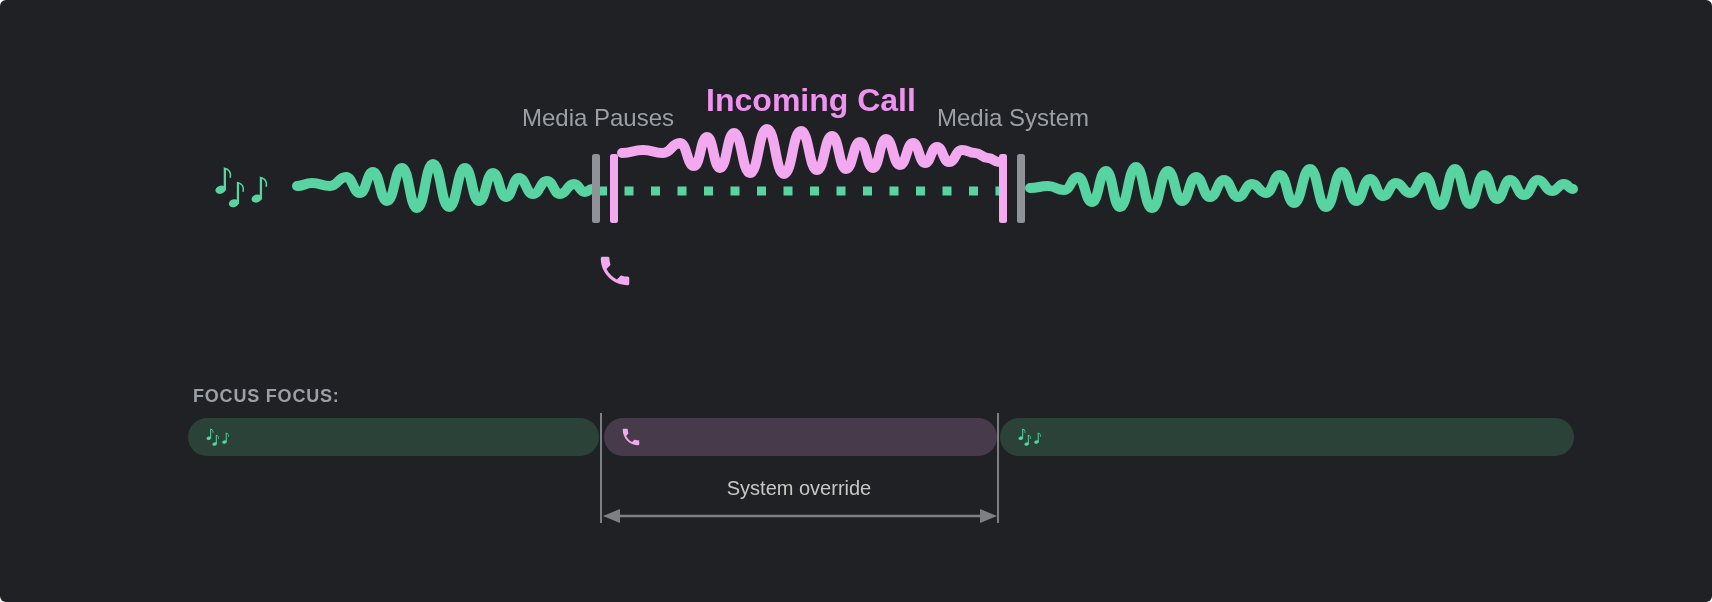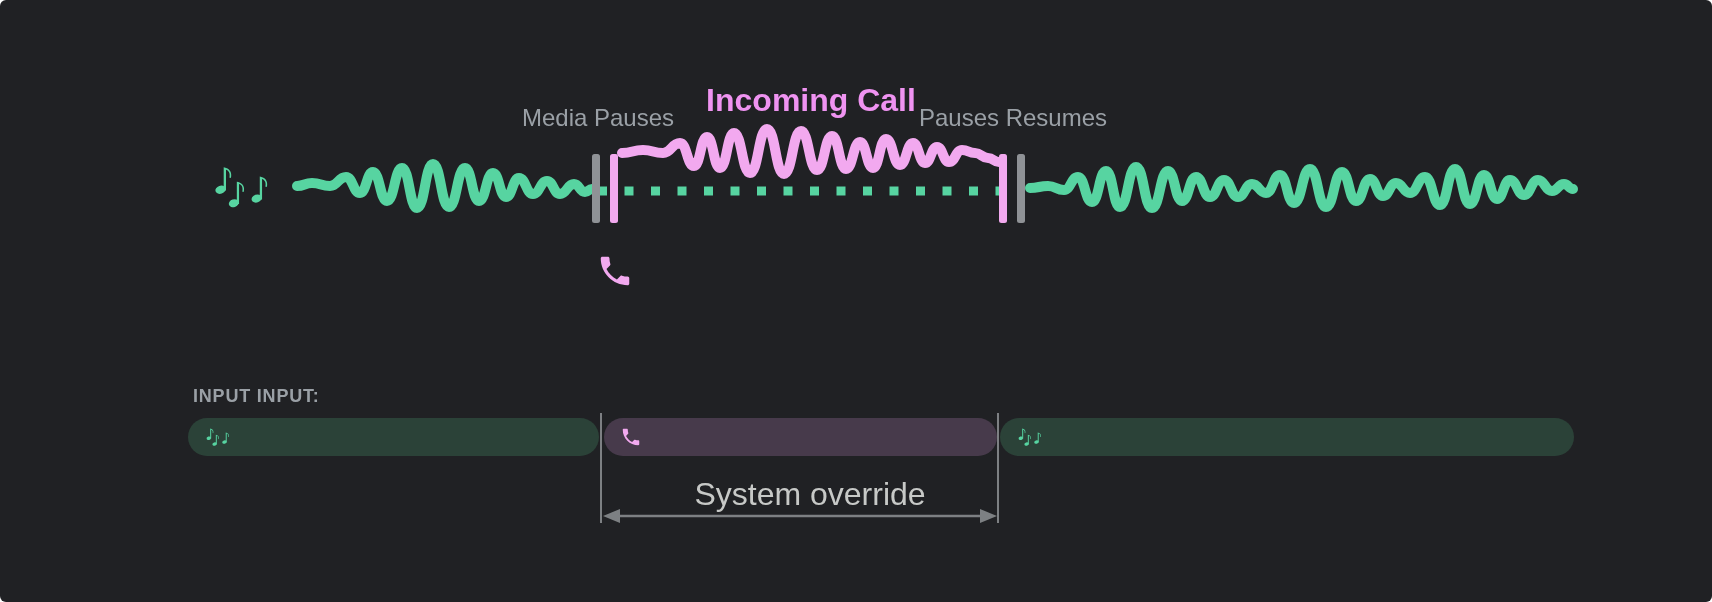--- a/index.html
+++ b/index.html
@@ -5,21 +5,21 @@
   html,body{margin:0;padding:0;background:#ffffff;}
   body{width:1712px;height:602px;font-family:"Liberation Sans",sans-serif;}
   .canvas{position:relative;width:1712px;height:602px;background:var(--canvas,#202124);
           border-radius:6px;overflow:hidden;}
   .abs{position:absolute;}
   .label{white-space:nowrap;line-height:1;}
   .lbl-gray{color:var(--label-gray,#9aa0a6);font-size:24px;font-weight:400;}
   .lbl-pink{color:var(--incoming-call-text,#ef93f1);font-size:32px;font-weight:700;text-align:right;}
   .centered{transform:translateX(-50%);}
   .input-focus-label{color:var(--label-gray,#9aa0a6);font-size:18px;font-weight:700;letter-spacing:0.8px;}
-  .override-label{color:var(--override-label-gray,#c7c9c7);font-size:32px;font-weight:400;margin-left:11px;}
+  .override-label{color:var(--override-label-gray,#c7c9c7);font-size:20px;font-weight:400;}
   .focus-bar{position:absolute;top:418px;height:38px;border-radius:19px;display:flex;align-items:center;}
   .focus-media{background:var(--focus-media-bg,#2b4238);}
   .focus-call{background:var(--focus-call-bg,#473a4b);}
   .focus-bar svg{margin-left:18px;flex:0 0 auto;}
   .vguide{position:absolute;top:413px;width:2px;height:110px;background:var(--guide-gray,#7d8083);}
   svg{display:block;}
 </style>
 </head>
 <body>
 
@@ -62,23 +62,23 @@
       <rect x="1017" y="154" width="8" height="69" rx="2.5" fill="var(--marker-gray)"></rect>
     </g>
 
     <use href="#notes-sym" x="214" y="164" width="58" height="48" fill="var(--media-green)"></use>
 
     <use href="#phone-sym" x="596" y="252" width="38" height="38" fill="var(--call-pink)"></use>
   </svg>
 
   <div class="abs label lbl-gray centered" style="left:598px;top:106px">Media Pauses</div>
   <div class="abs label lbl-pink centered" style="left:811px;top:84px">Incoming Call</div>
-  <div class="abs label lbl-gray centered" style="left:1013px;top:106px">Pauses Resumes</div>
+  <div class="abs label lbl-gray centered" style="left:1013px;top:106px">Media System</div>
 
-  <div class="abs label input-focus-label" style="left:193px;top:387px">INPUT INPUT:</div>
+  <div class="abs label input-focus-label" style="left:193px;top:387px">FOCUS FOCUS:</div>
 
   <div class="focus-bar focus-media" style="left:188px;width:411px">
     <svg width="25" height="21" viewBox="0 0 56 46" fill="var(--media-green)">
         <use href="#notes-sym"></use>
       </svg>
   </div>
   <div class="focus-bar focus-call" style="left:604px;width:393px">
     <svg width="22" height="22" viewBox="0 0 24 24" fill="var(--call-pink)" style="margin-left:16px">
         <use href="#phone-sym"></use>
       </svg>

